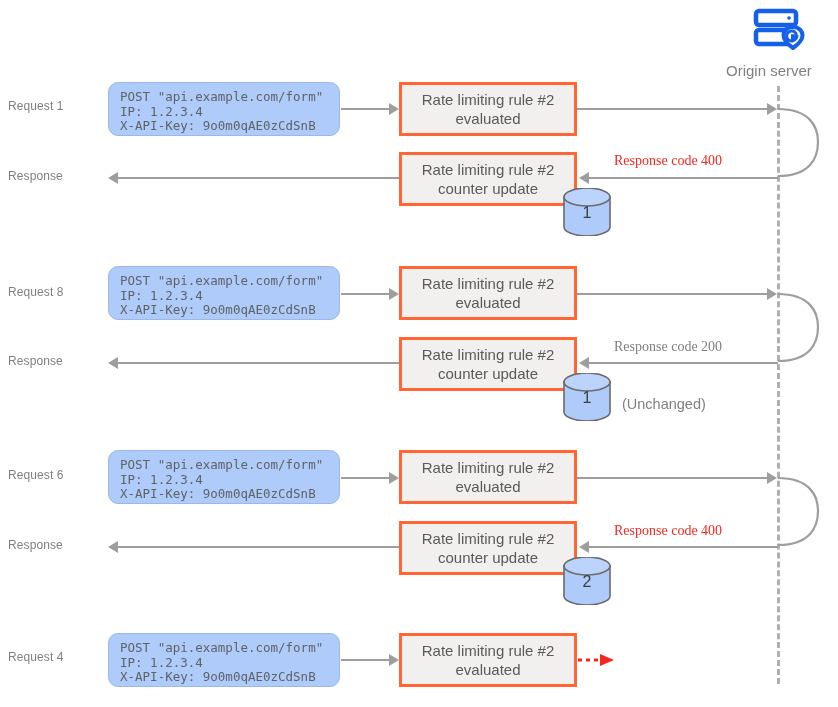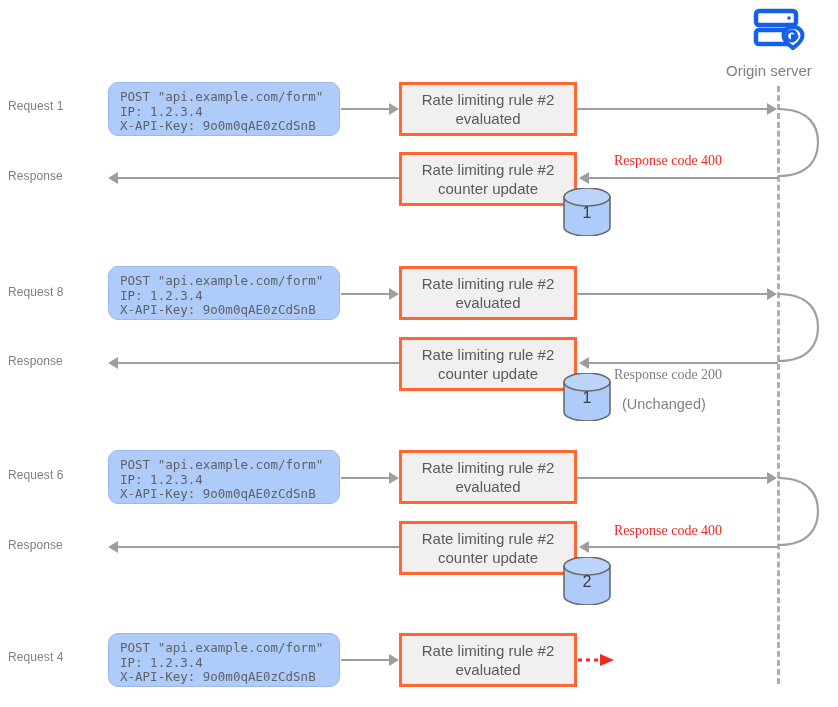--- a/index.html
+++ b/index.html
@@ -86,21 +86,21 @@
   }
 
   
   .code-label {
     position: absolute;
     font-size: 14px;
     white-space: nowrap;
     font-family: Liberation Serif, serif;
   }
   .code-error { color: #f5271f; }
-  .code-ok { color: #808080; margin-top: 28px; }
+  .code-ok { color: #808080; }
 
   .unchanged-label {
     position: absolute;
     font-size: 14.5px;
     color: #808080;
     white-space: nowrap;
   }
 
   .action-label {
     position: absolute;

